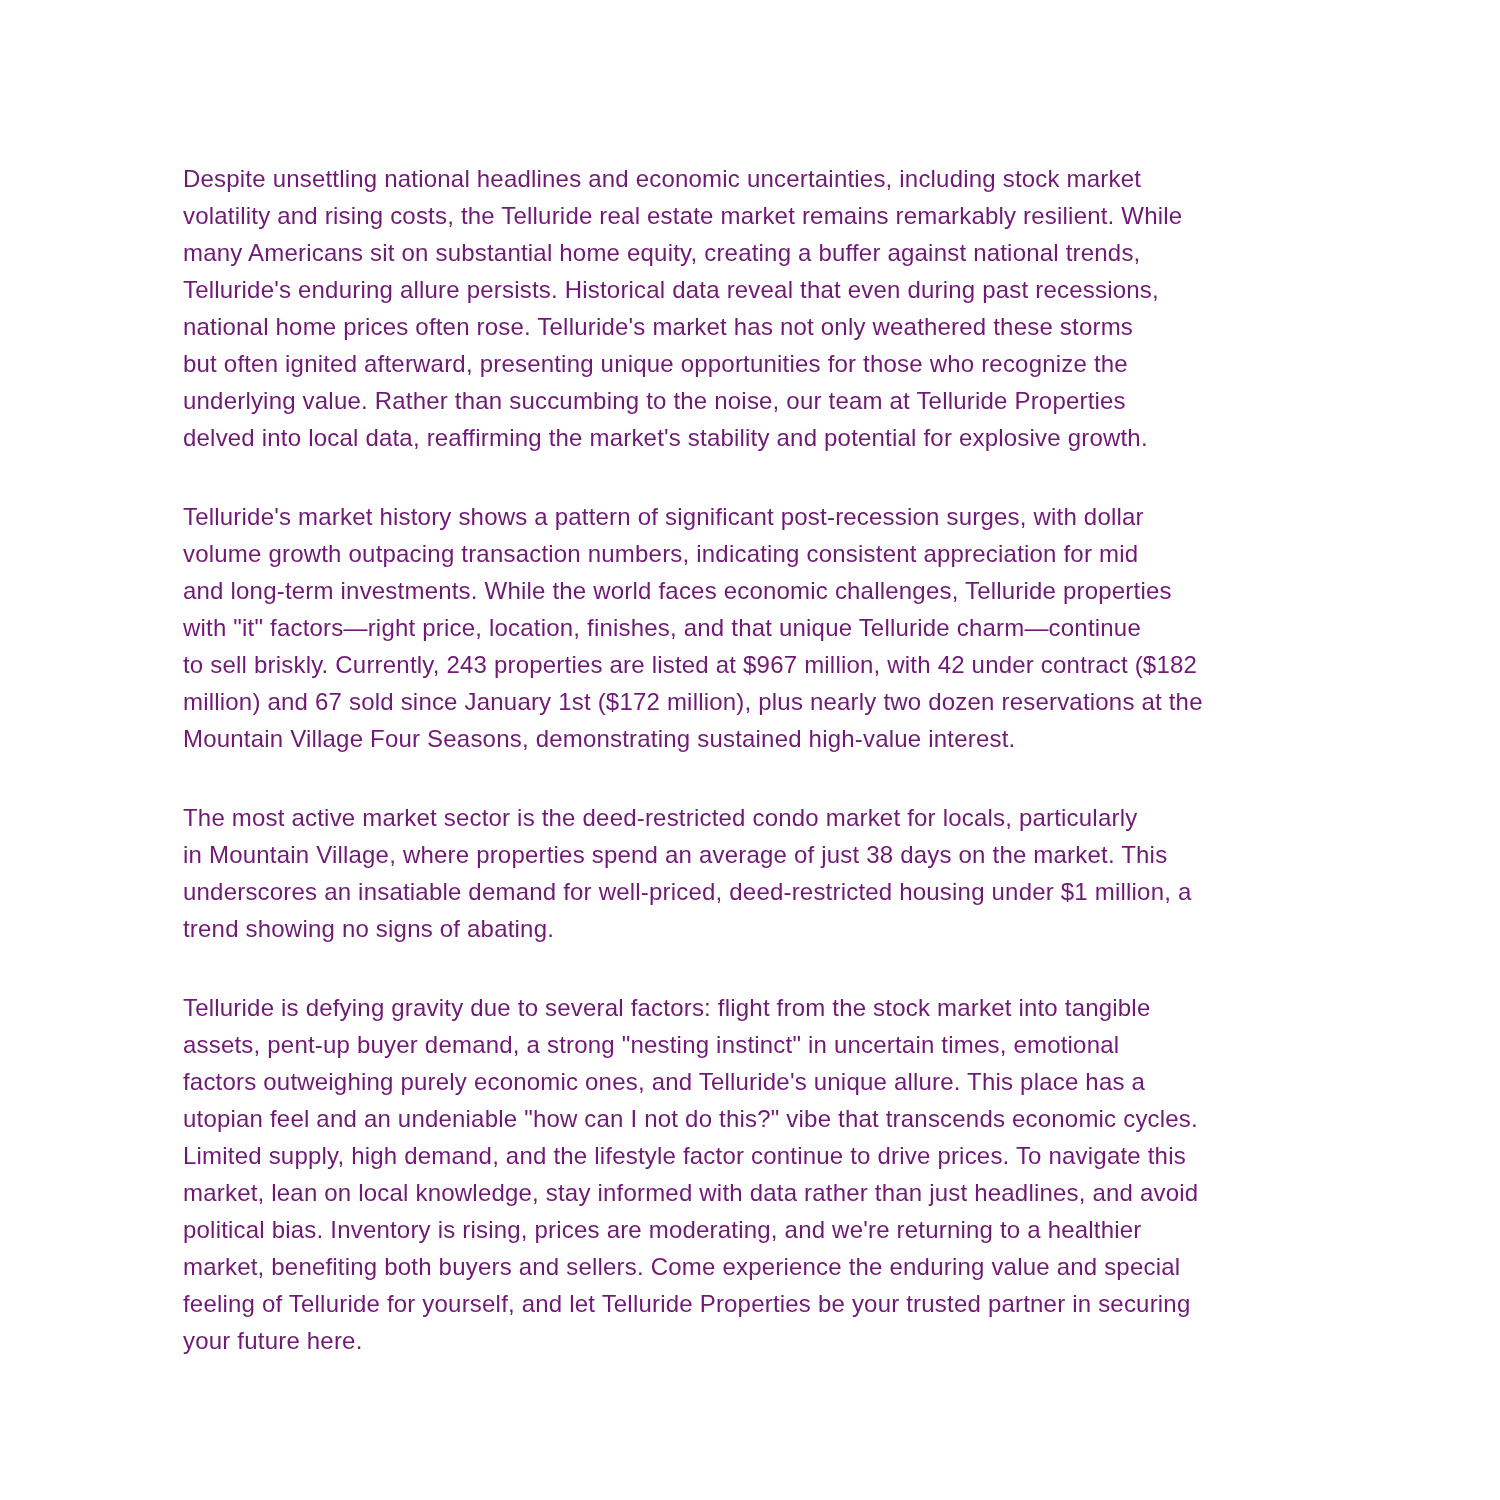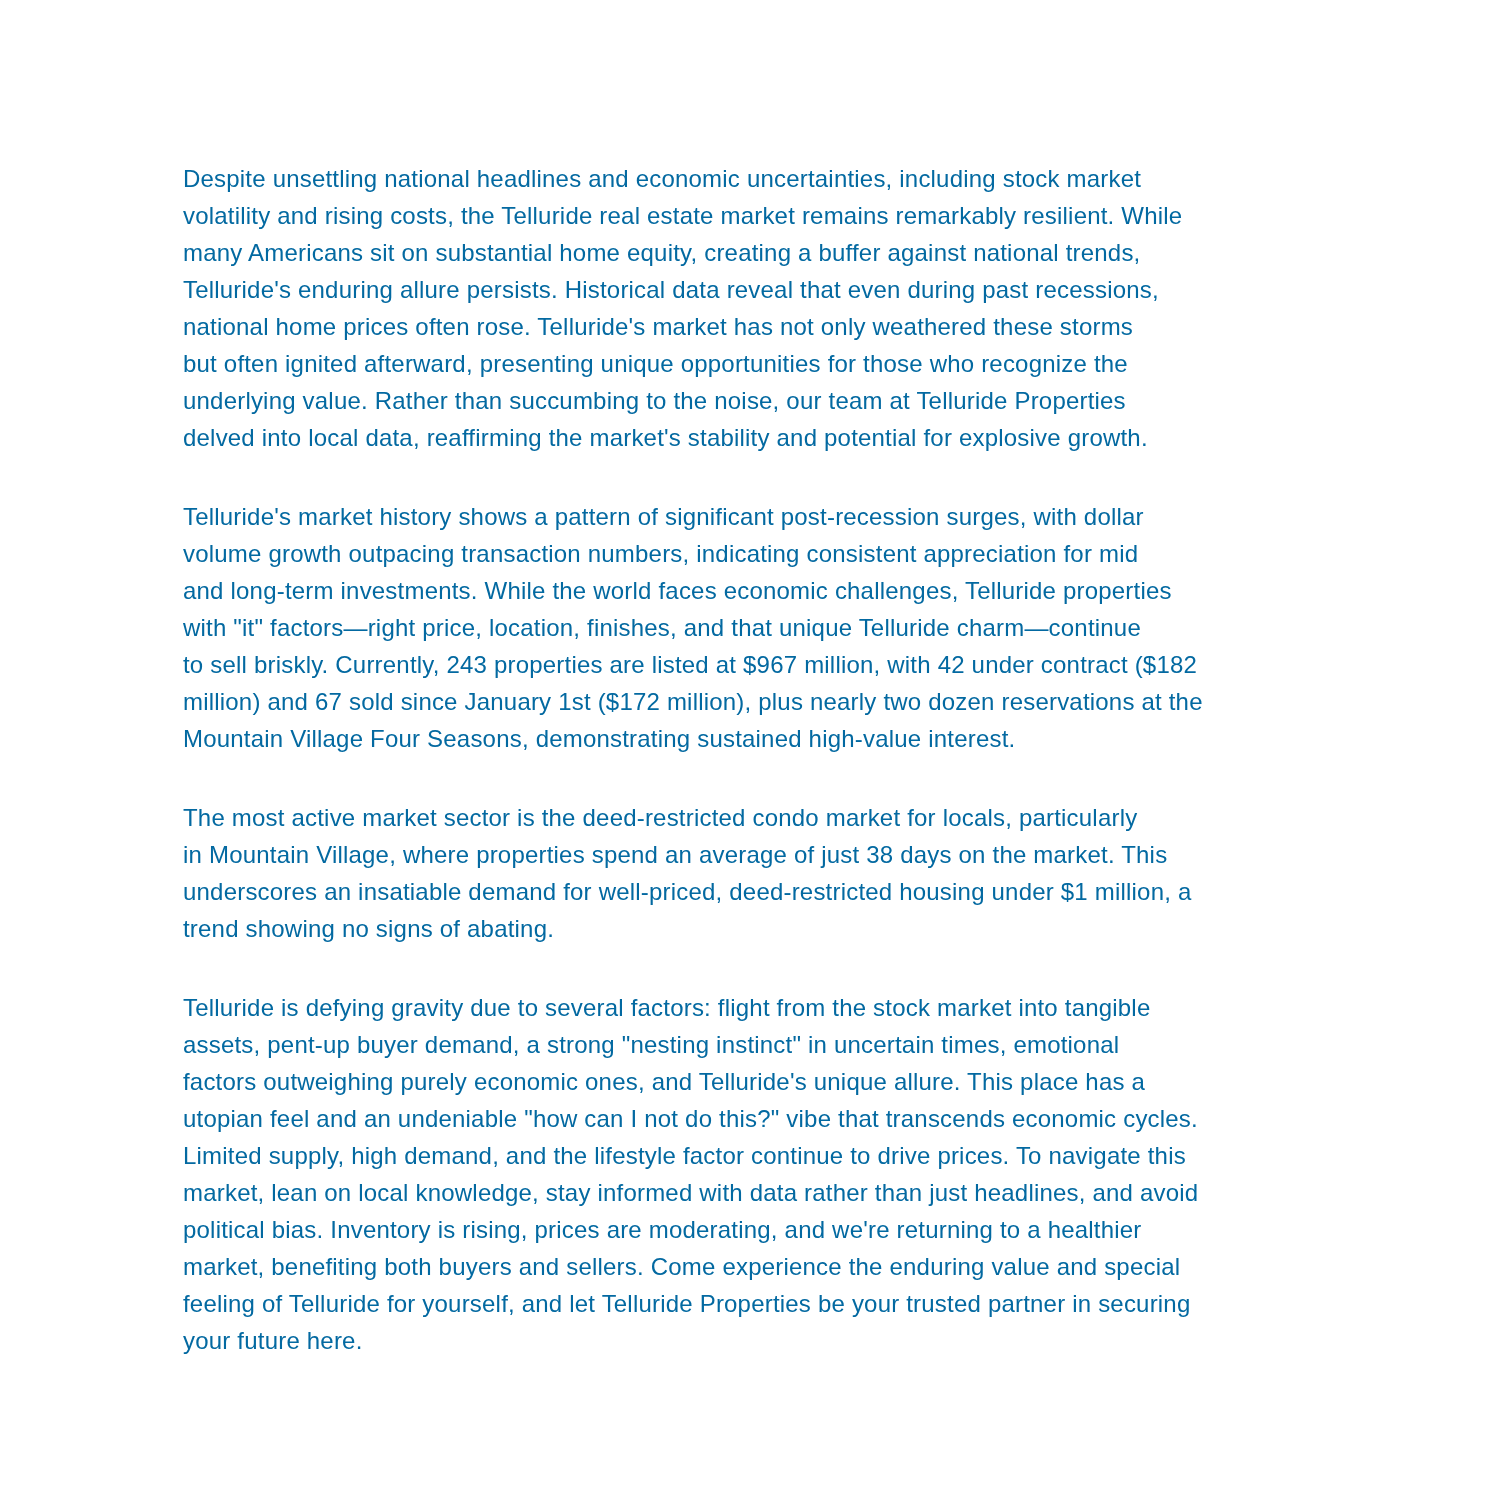--- a/index.html
+++ b/index.html
@@ -20,21 +20,21 @@
       position: absolute;
       left: 183px;
       top: 160px;
       width: 1300px;
     }
     .para {
       font-size: 24px;
       line-height: 37px;
       font-weight: 300;
       letter-spacing: 0.2px;
-      color: #0369a1;
+      color: #701a75;
       white-space: pre;      
       margin-bottom: 42px;
     }
     .para:last-child { margin-bottom: 0; }
   </style>
 </head>
 <body>
 
 <div class="page">
   <div class="text-block">

